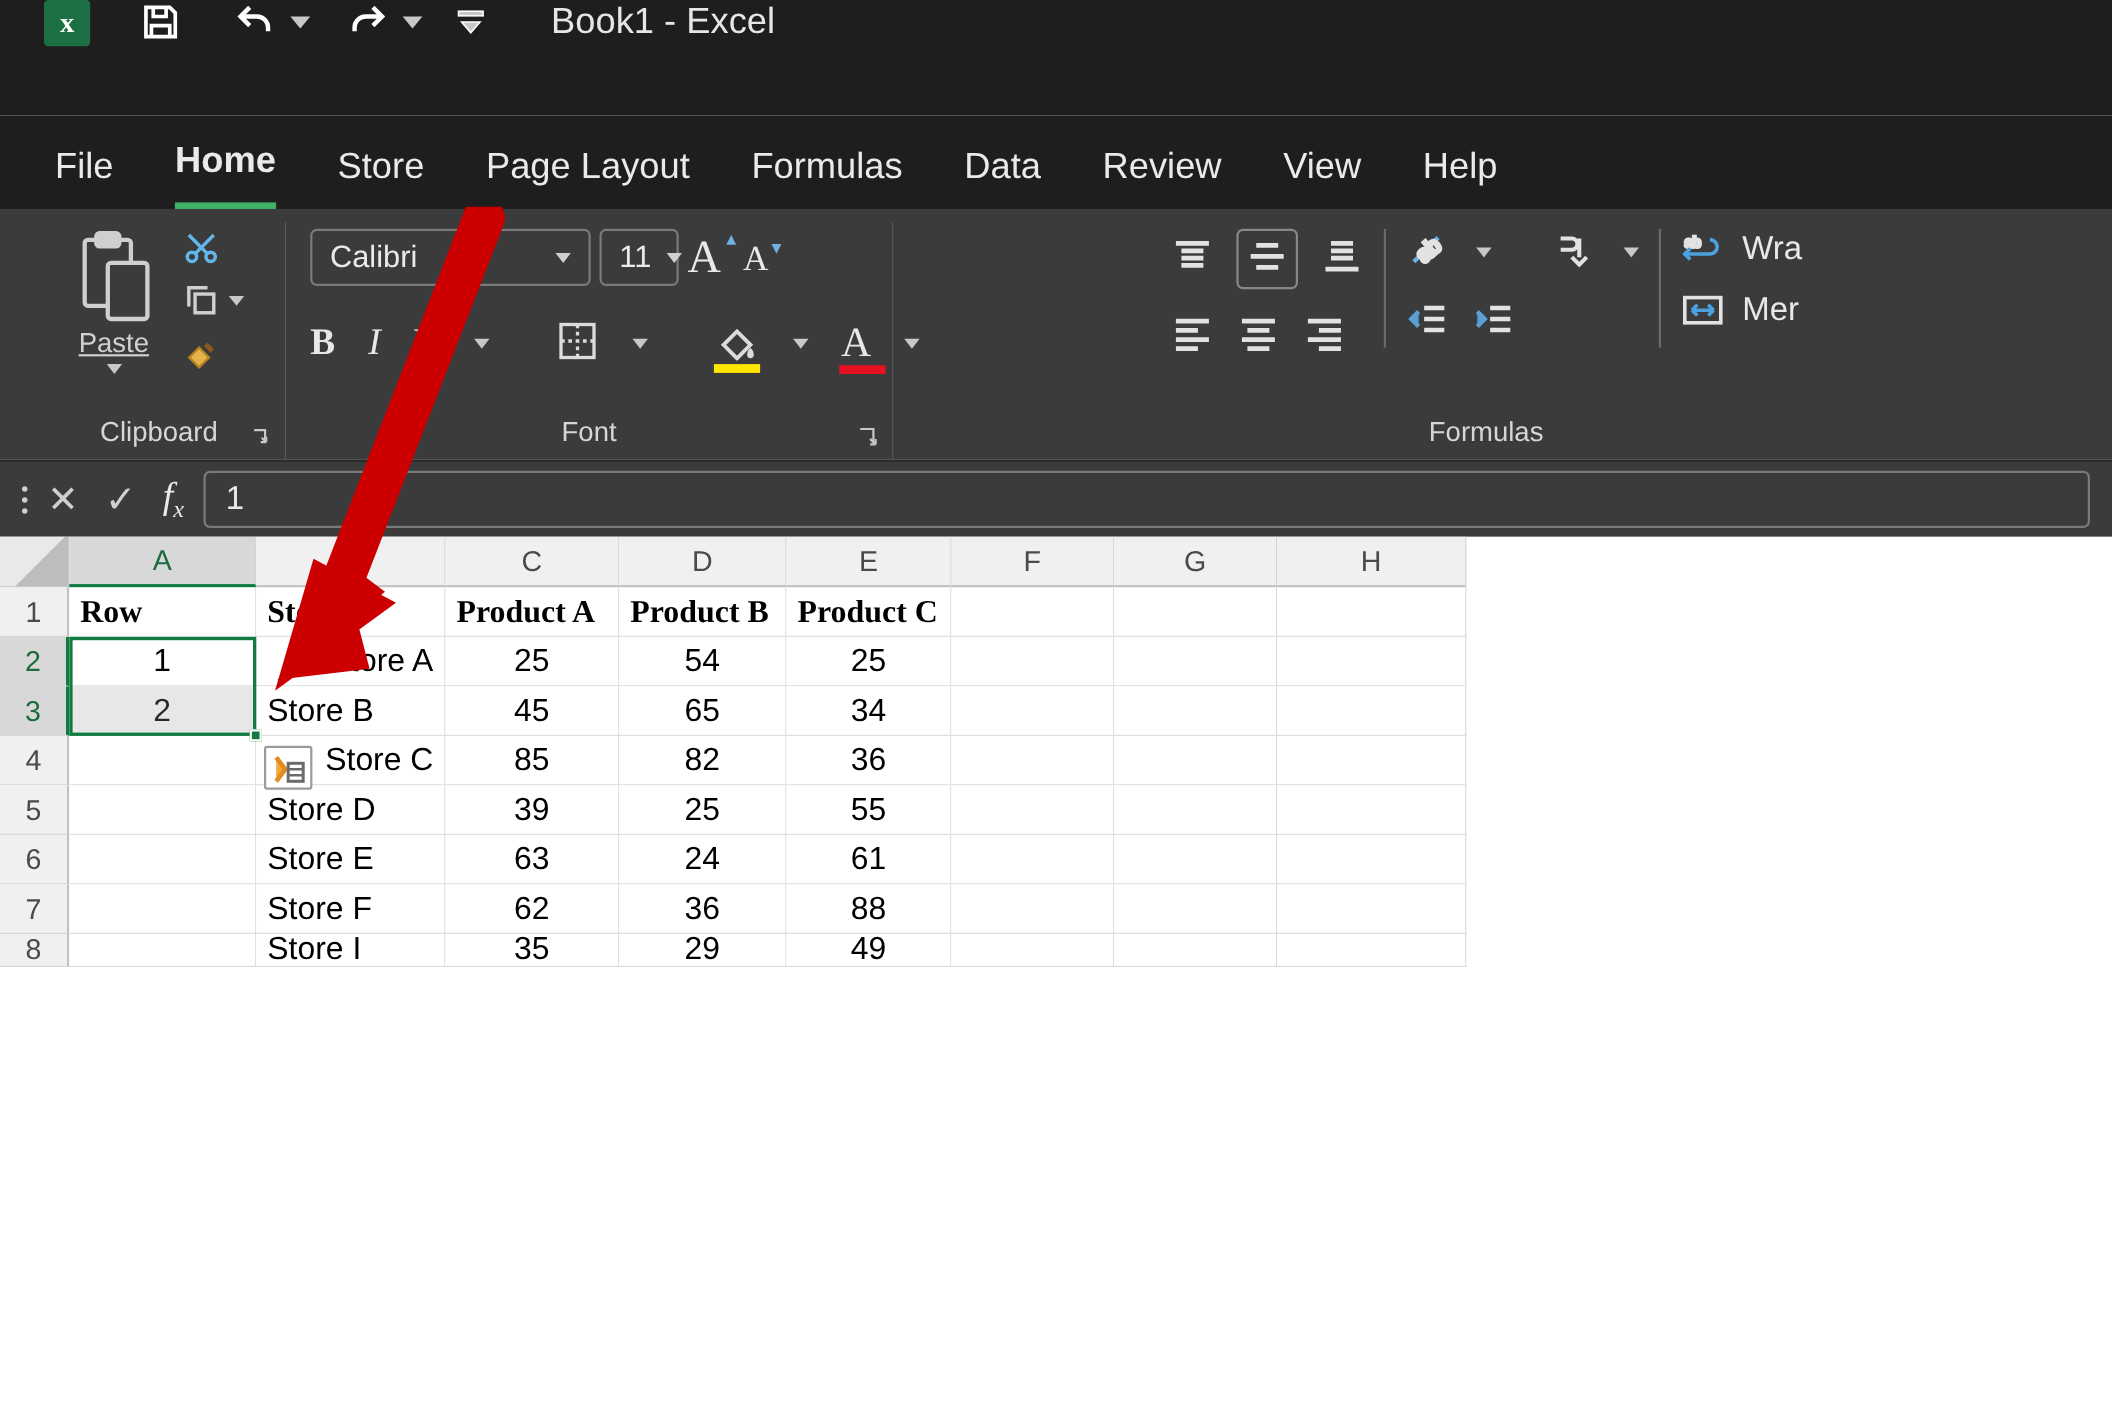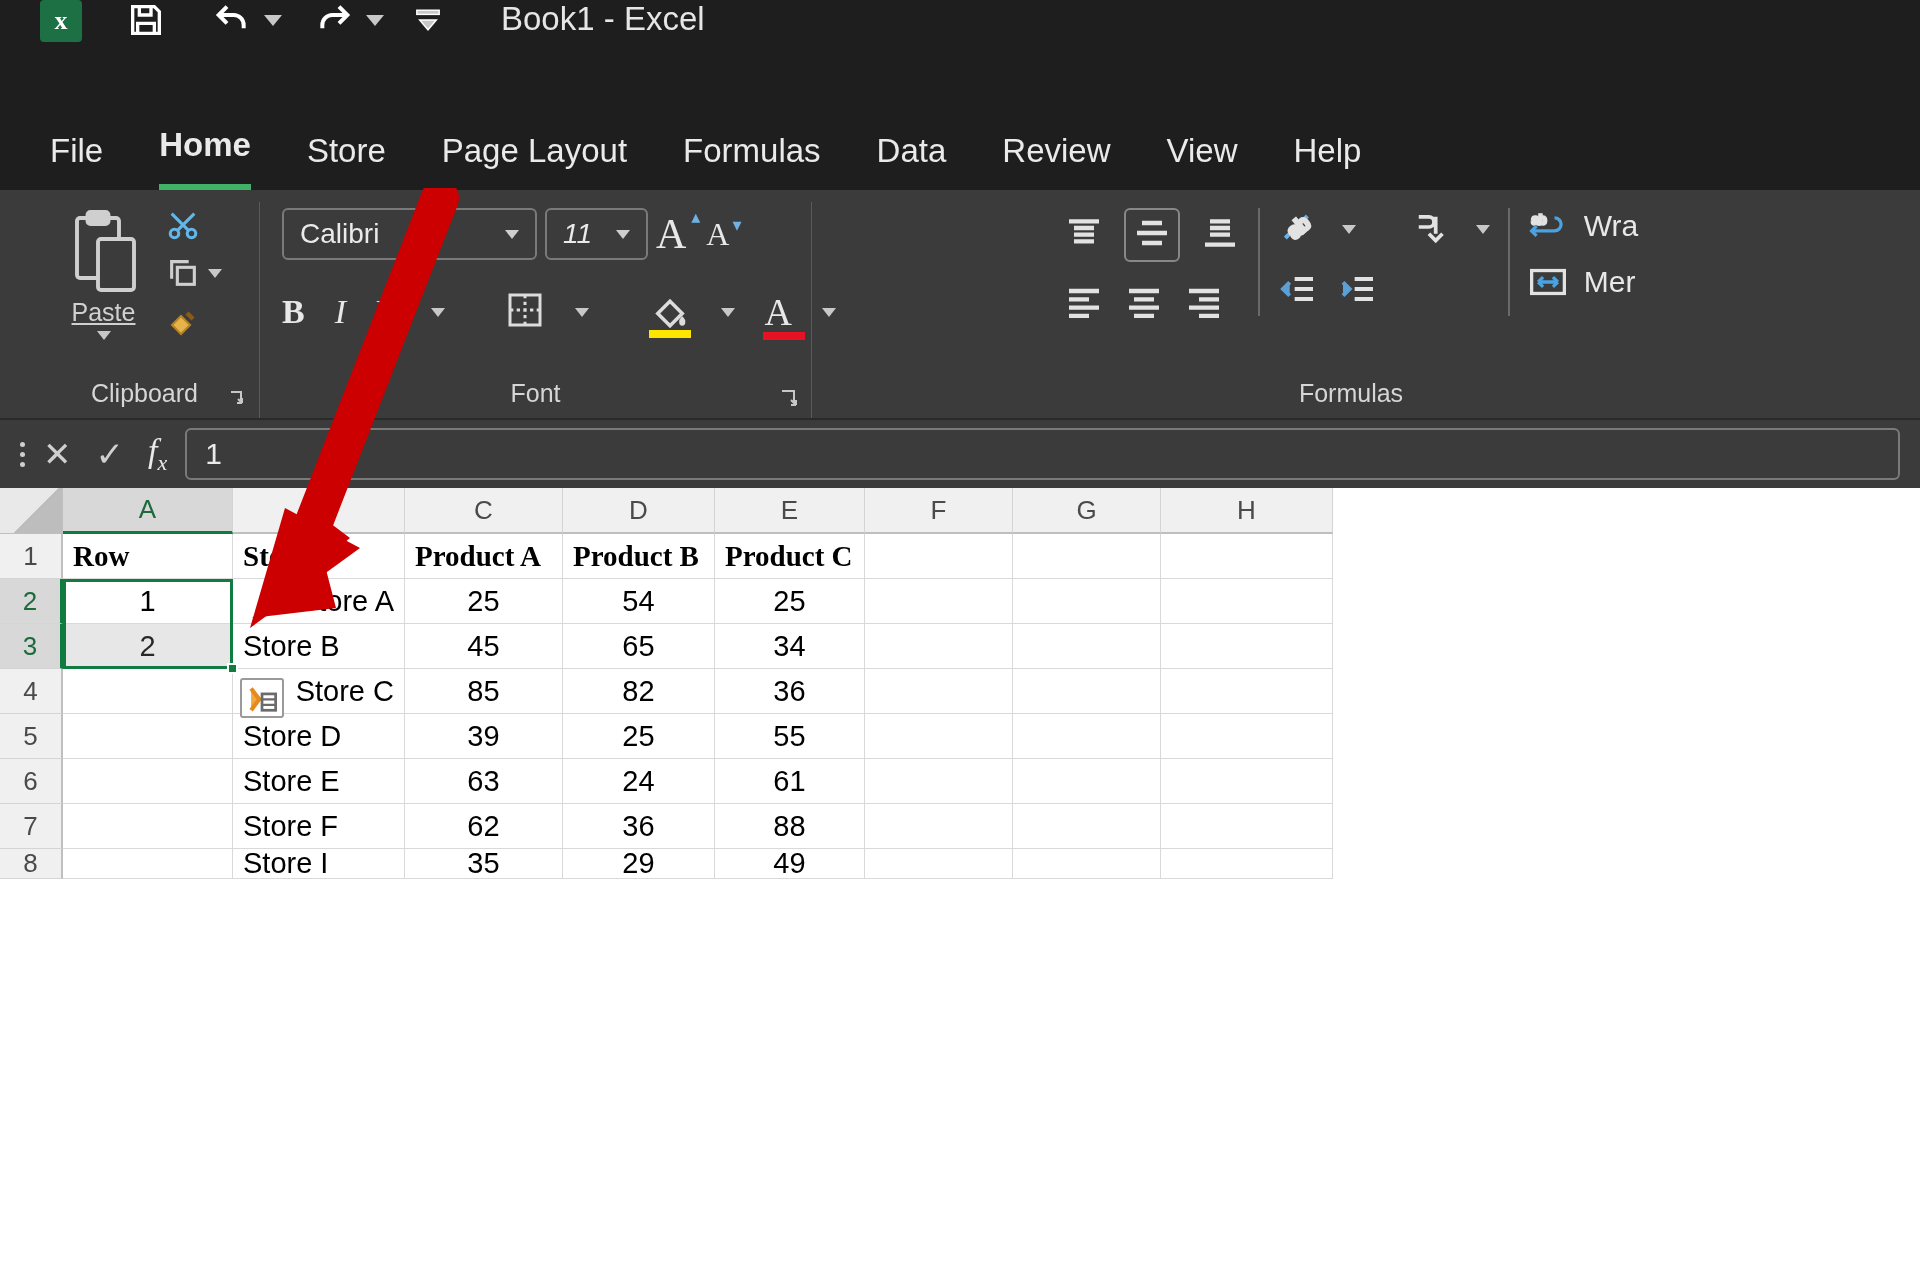--- a/index.html
+++ b/index.html
@@ -34,21 +34,21 @@
   
   .paste-big { display: flex; flex-direction: column; align-items: center; color: #d0d0d0; font-size: 25px; gap: 4px; text-decoration: underline; }
   .paste-ico { width: 72px; height: 86px; }
   .cb-side { display: flex; flex-direction: column; gap: 14px; margin-left: 18px; }
   .ci { display: flex; align-items: center; gap: 8px; }
 
   
   .combo { background: #3b3b3b; border: 2px solid #7a7a7a; border-radius: 6px; height: 52px; display: flex; align-items: center; color: #eaeaea; font-size: 28px; padding: 0 16px; justify-content: space-between; gap: 14px; }
   .combo .dcaret { border-top-color: #cfcfcf; }
   .fontname { width: 255px; }
-  .fontsize { width: 103px; font-style: italic; }
+  .fontsize { width: 72px; }
   .grow-shrink { display: flex; gap: 20px; align-items: center; }
   .btnA { font-family: "Times New Roman", serif; font-size: 42px; color: #e8e8e8; position: relative; }
   .supc { position: absolute; font-size: 18px; top: -4px; right: -14px; }
   .lrg .supc { color: #6fb1e3; }
   .sml { font-size: 32px; }
   .sml .supc { color: #6fb1e3; right: -12px; top: -2px; }
   .fmtrow { display: flex; align-items: center; gap: 30px; margin-top: 18px; }
   .bold { font-weight: 800; font-size: 34px; color: #e8e8e8; font-family: "Times New Roman"; }
   .ital { font-style: italic; font-size: 34px; color: #e8e8e8; font-family: "Times New Roman"; }
   .uline { font-size: 34px; color: #e8e8e8; font-family: "Times New Roman"; text-decoration: underline; }

